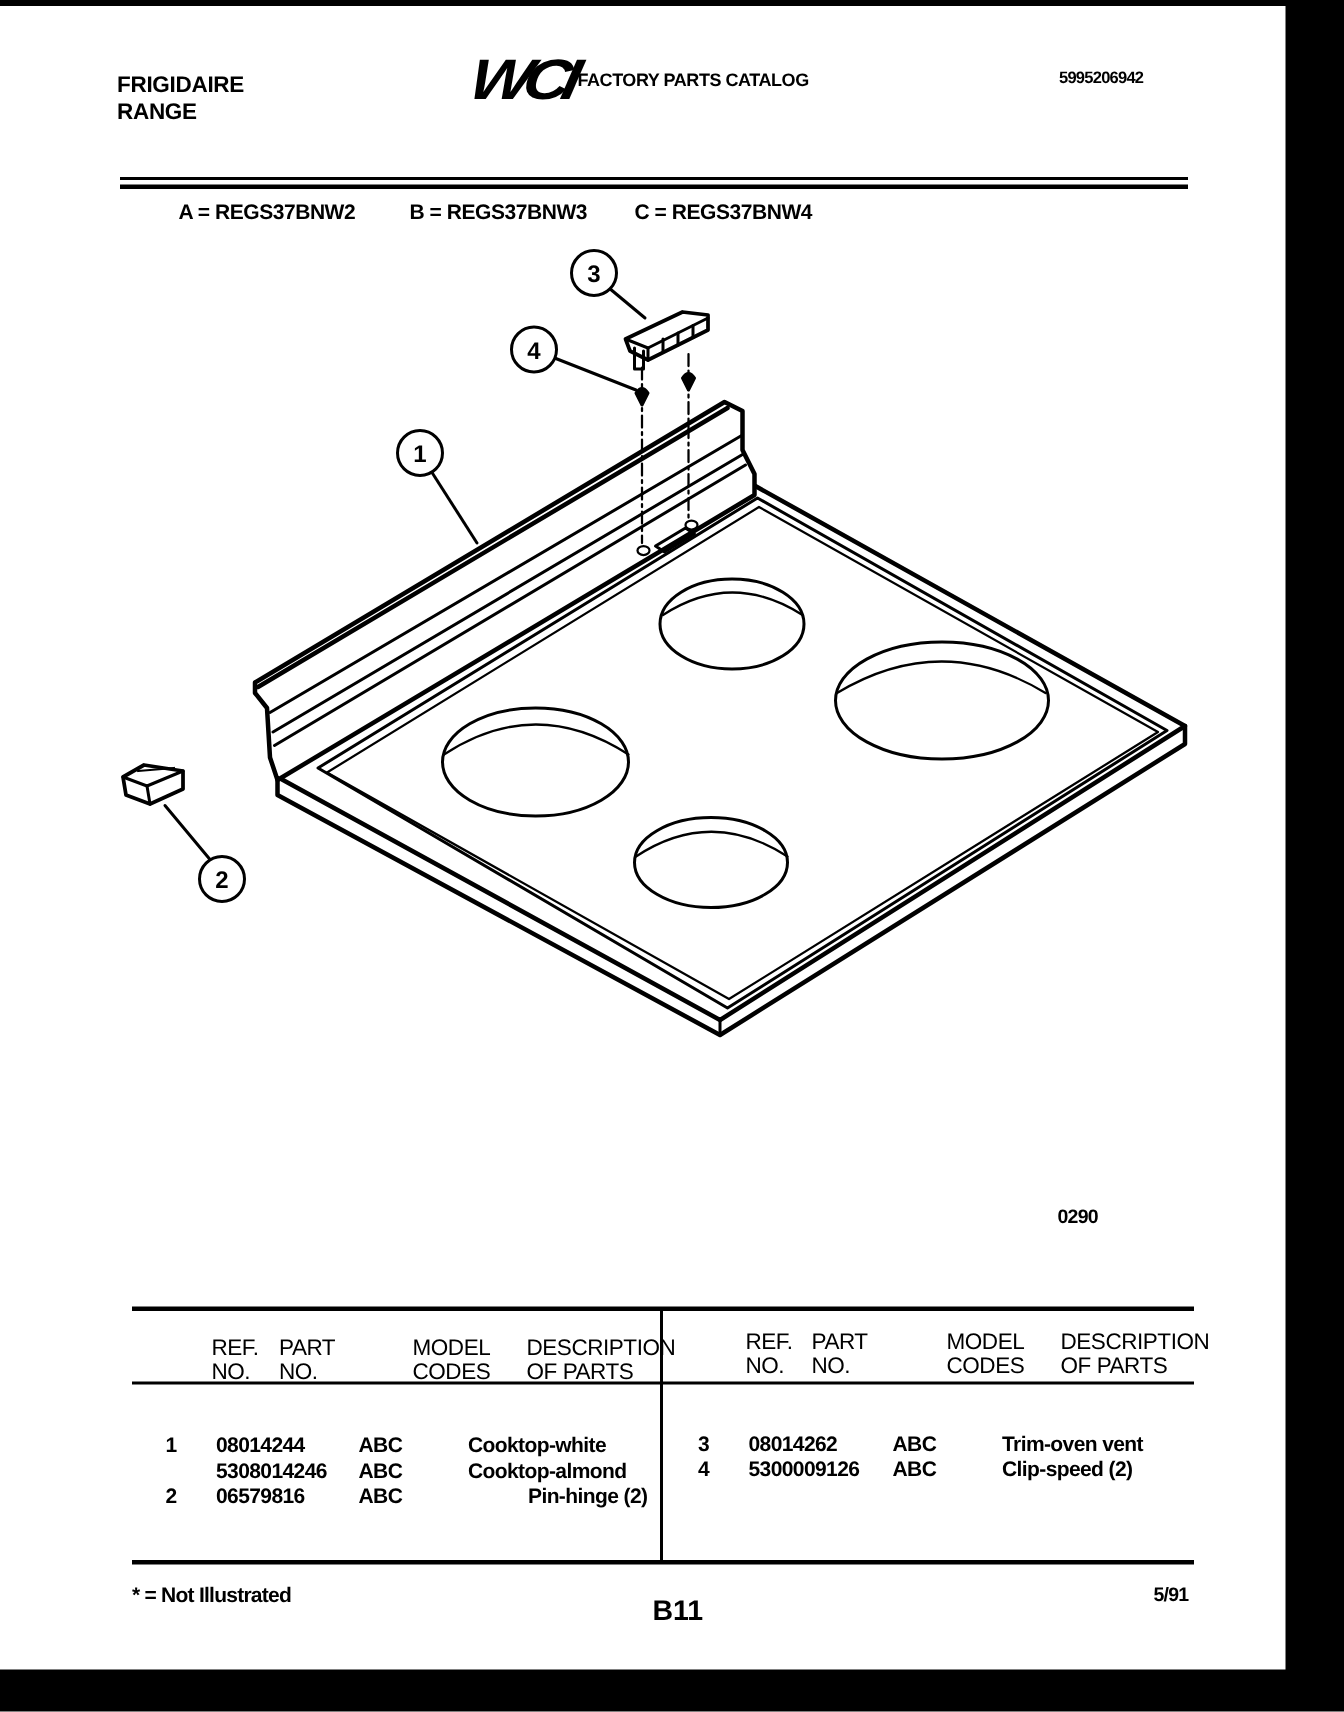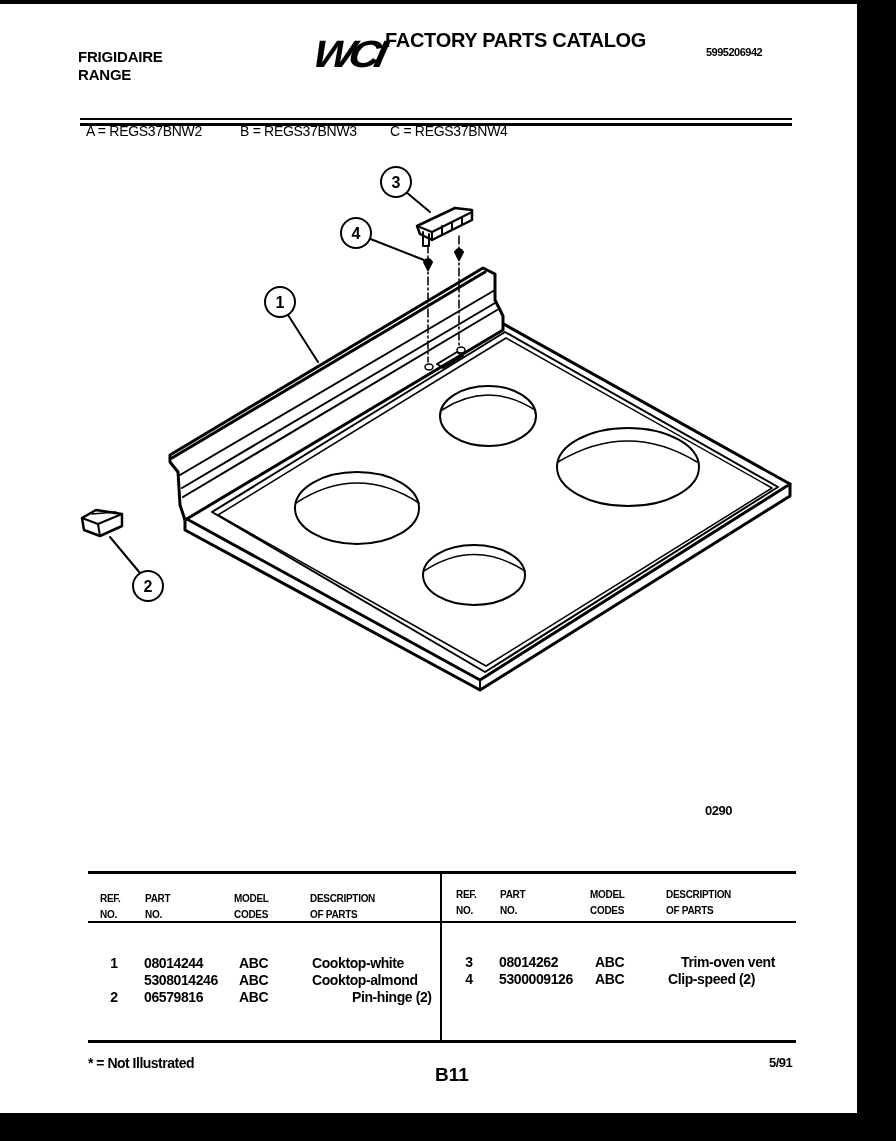--- a/index.html
+++ b/index.html
@@ -9,27 +9,27 @@
     font-family: "Liberation Sans", sans-serif;
     color: #000;
   }
   .page {
     position: absolute; left: 0; top: 4px; width: 857px; height: 1109px;
     background: #ffffff;
   }
   .abs { position: absolute; }
   .hdr-left { left: 78px; top: 48px; font-size: 15px; line-height: 18px; font-weight: bold; letter-spacing: -0.2px; }
   .logo { left: 318px; top: 34px; font-size: 38px; font-weight: bold; font-style: italic; letter-spacing: -5px; transform: skewX(-12deg) scaleX(1.15); transform-origin: left top; line-height: 40px; }
-  .catalog-title { left: 385px; top: 29px; font-size: 20px; font-weight: bold; letter-spacing: -0.3px; }
+  .catalog-title { left: 385px; top: 46px; font-size: 12px; font-weight: bold; letter-spacing: -0.3px; }
   .catalog-no { left: 706px; top: 46px; font-size: 11px; font-weight: bold; letter-spacing: -0.5px; }
   .rule { position: absolute; background: #000; }
-  .models { top: 123px; font-size: 14px; font-weight: normal; letter-spacing: -0.3px; }
+  .models { top: 133px; font-size: 14px; font-weight: bold; letter-spacing: -0.3px; margin-left: 33px; }
   .diagram { position: absolute; left: 0; top: 0; }
   .code-0290 { left: 705px; top: 803px; font-size: 13px; font-weight: bold; letter-spacing: -0.5px; }
-  .th { font-size: 10px; font-weight: bold; line-height: 16px; letter-spacing: -0.3px; }
+  .th { font-size: 15px; font-weight: normal; line-height: 16px; letter-spacing: -0.3px; margin-left: 41px; }
   .td { font-size: 14px; font-weight: bold; line-height: 17px; letter-spacing: -0.4px; }
   .td.num { text-align: center; width: 20px; }
   .footnote { left: 88px; top: 1055px; font-size: 14px; font-weight: bold; letter-spacing: -0.5px; }
   .page-code { left: 435px; top: 1064px; font-size: 19px; font-weight: bold; }
   .date { left: 769px; top: 1055px; font-size: 13px; font-weight: bold; letter-spacing: -0.5px; }
 </style>
 </head>
 <body>
 
 <div class="page"></div>
@@ -171,21 +171,21 @@
   <span class="abs td num" style="left:0;">2</span>
   <span class="abs td" style="left:40px; white-space:nowrap;">06579816</span>
   <span class="abs td" style="left:135px;">ABC</span>
   <span class="abs td" style="left:208px; white-space:nowrap;padding-left:40px;">Pin-hinge (2)</span>
 </div>
 
 <div class="abs" style="left:459px; top:954px;">
   <span class="abs td num" style="left:0;">3</span>
   <span class="abs td" style="left:40px; white-space:nowrap;">08014262</span>
   <span class="abs td" style="left:136px;">ABC</span>
-  <span class="abs td" style="left:222px; white-space:nowrap;text-align:center;">Trim-oven vent</span>
+  <span class="abs td" style="left:209px; white-space:nowrap;text-align:center;">Trim-oven vent</span>
 </div>
 <div class="abs" style="left:459px; top:971px;">
   <span class="abs td num" style="left:0;">4</span>
   <span class="abs td" style="left:40px; white-space:nowrap;">5300009126</span>
   <span class="abs td" style="left:136px;">ABC</span>
   <span class="abs td" style="left:209px; white-space:nowrap;">Clip-speed (2)</span>
 </div>
 
 <div class="abs footnote">* = Not Illustrated</div>
 <div class="abs page-code">B11</div>

